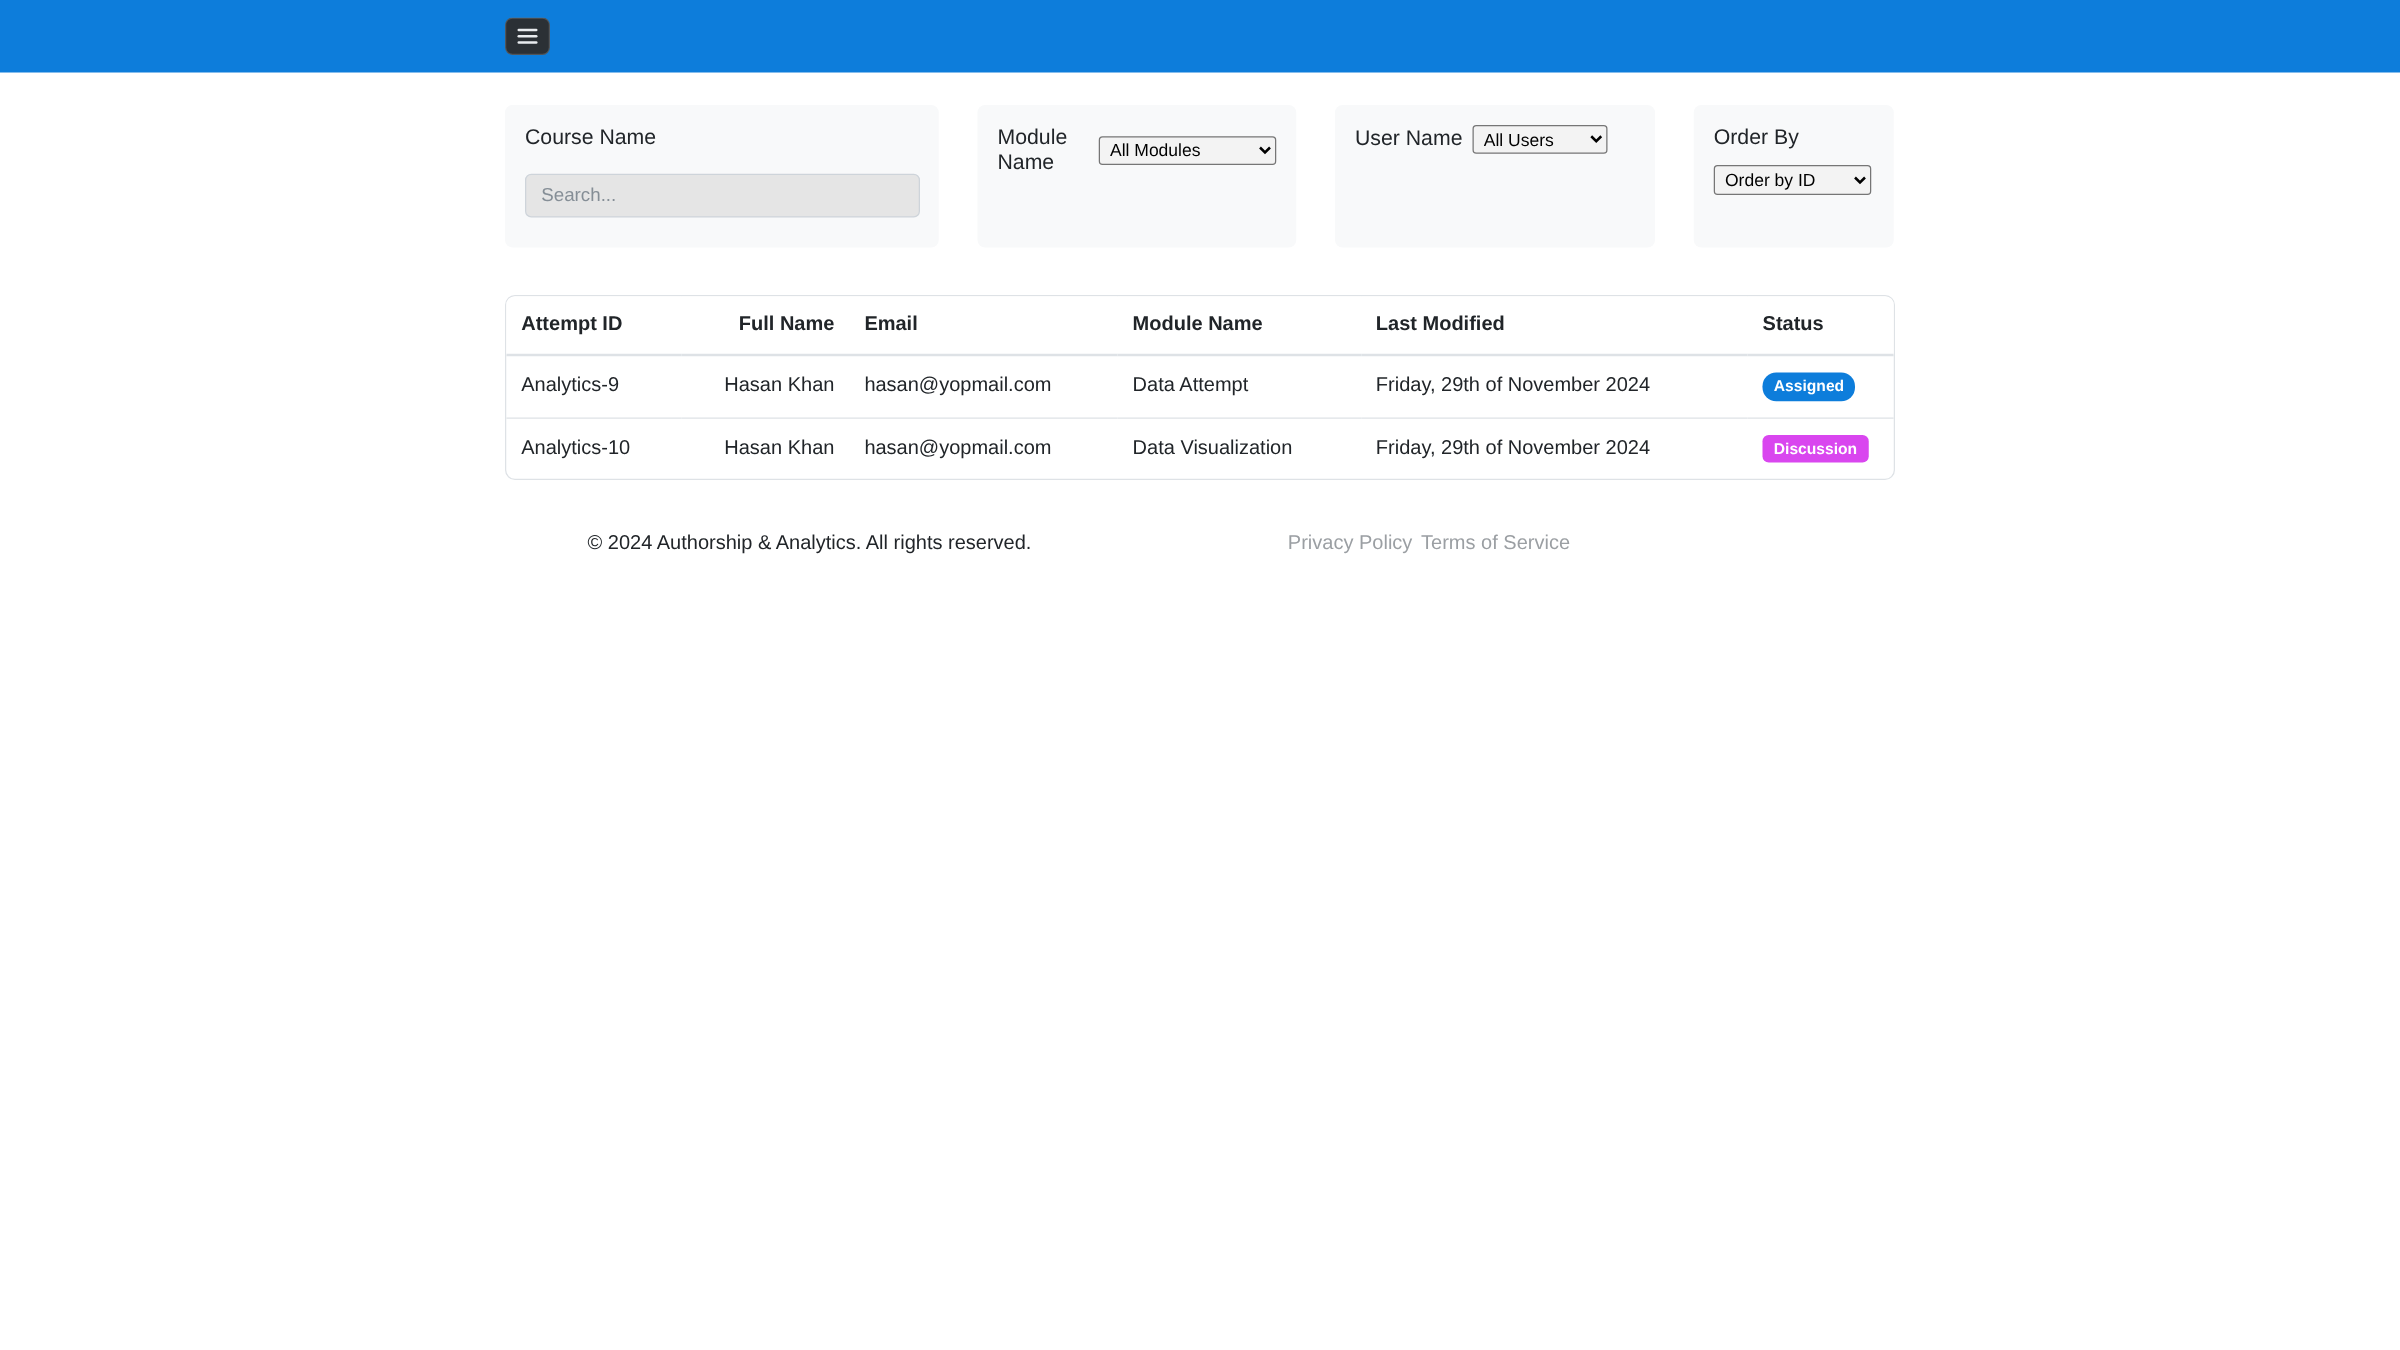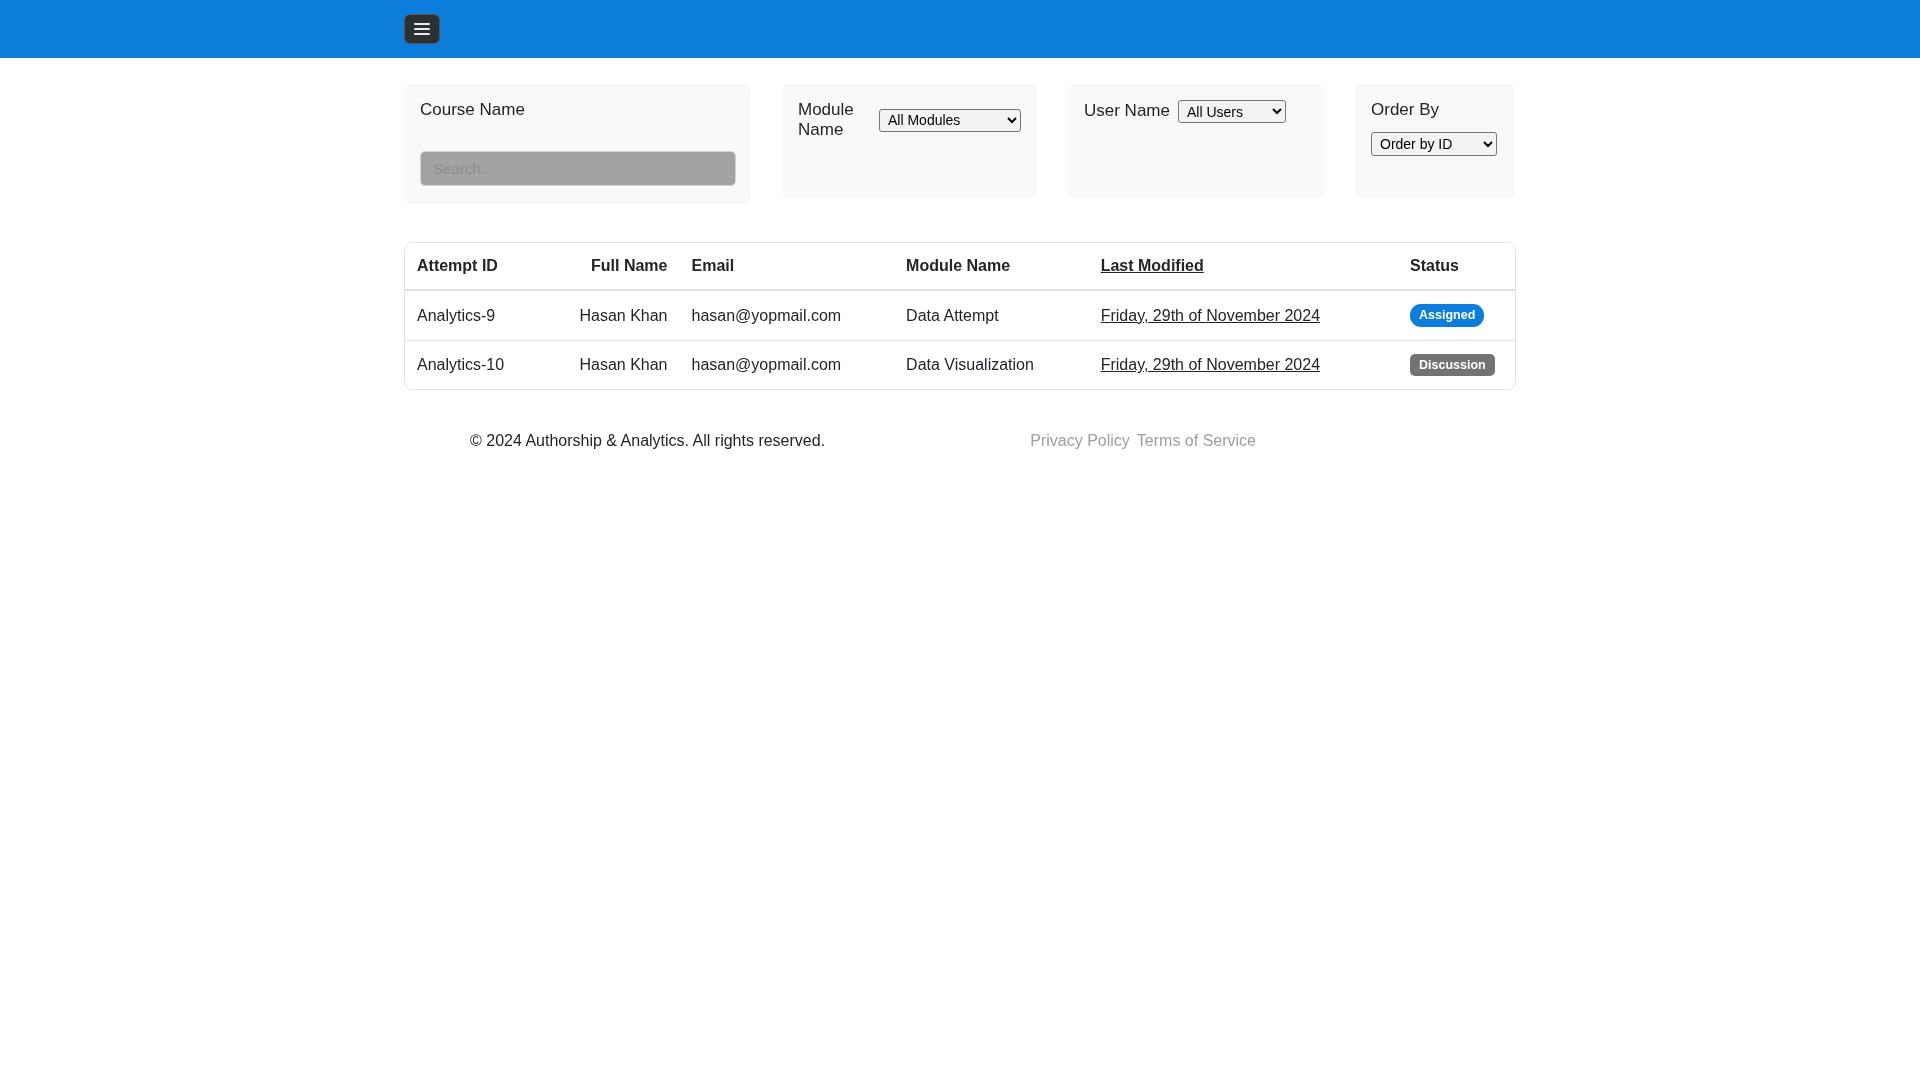--- a/index.html
+++ b/index.html
@@ -64,28 +64,28 @@
   .filter-card.order  { width: 160px; }
 
   .filter-label {
     font-size: 17px;
     color: #212529;
     line-height: 1.2;
     display: inline-block;
   }
   .search-input {
     display: block;
-    margin-top: 31px;
+    margin-top: 19px;
     width: 316px;
     height: 35px;
     padding: 6px 12px;
     font-size: 15px;
     font-family: "Liberation Sans", sans-serif;
     color: #212529;
-    background: #a3a3a3;
+    background: #e5e5e5;
     border: 1px solid #ced4da;
     border-radius: 5px;
     outline: none;
   }
   .search-input::placeholder { color: #858e96; }
 
   .inline-row { display: flex; align-items: center; gap: 8px; }
   select.native {
     font-family: "Liberation Sans", sans-serif;
     font-size: 14px;
@@ -130,34 +130,34 @@
     color: #212529;
     vertical-align: middle;
     white-space: nowrap;
   }
   tbody tr:last-child td { border-bottom: none; }
 
   th.col-attempt, td.col-attempt { width: 140px; padding-left: 12px; }
   th.col-name,    td.col-name    { width: 135px; text-align: right; }
   th.col-email,   td.col-email   { width: 215px; }
   th.col-module,  td.col-module  { width: 195px; }
-  th.col-modified,td.col-modified{ width: 310px; text-decoration: underline; }
+  th.col-modified,td.col-modified{ width: 310px; }
   th.col-status,  td.col-status  { width: 117px; }
 
   .badge {
     display: inline-block;
     font-size: 12.5px;
     font-weight: bold;
     color: #ffffff;
     padding: 5px 9px;
     border-radius: 5px;
     line-height: 1;
   }
   .badge.assigned   { background: #0d7ddb; border-radius: 11px; }
-  .badge.discussion { background: #737373; }
+  .badge.discussion { background: #d946ef; }
 
   
   .footer {
     margin-top: 42px;
     width: 1920px;
     display: flex;
     align-items: center;
     padding: 0 0 0 404px;
   }
   .footer-inner {

